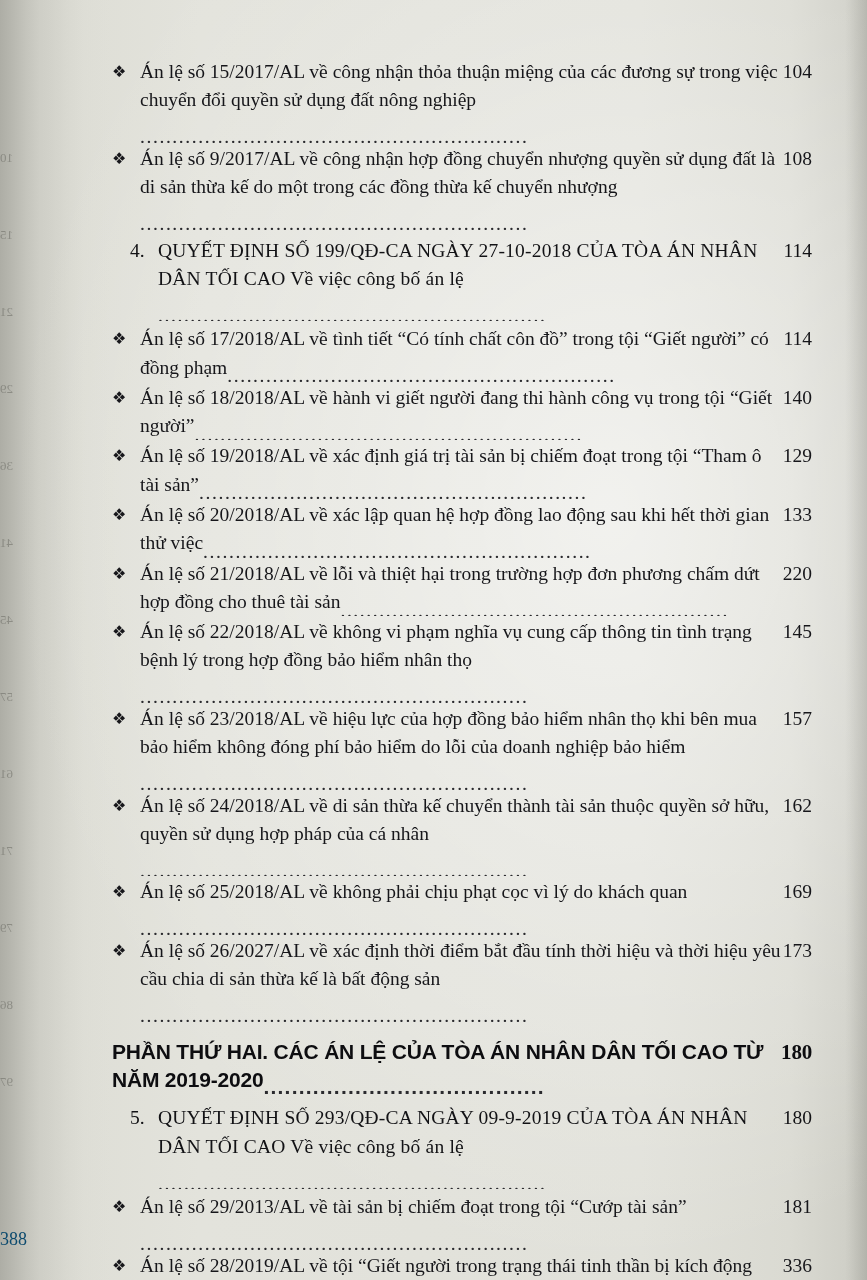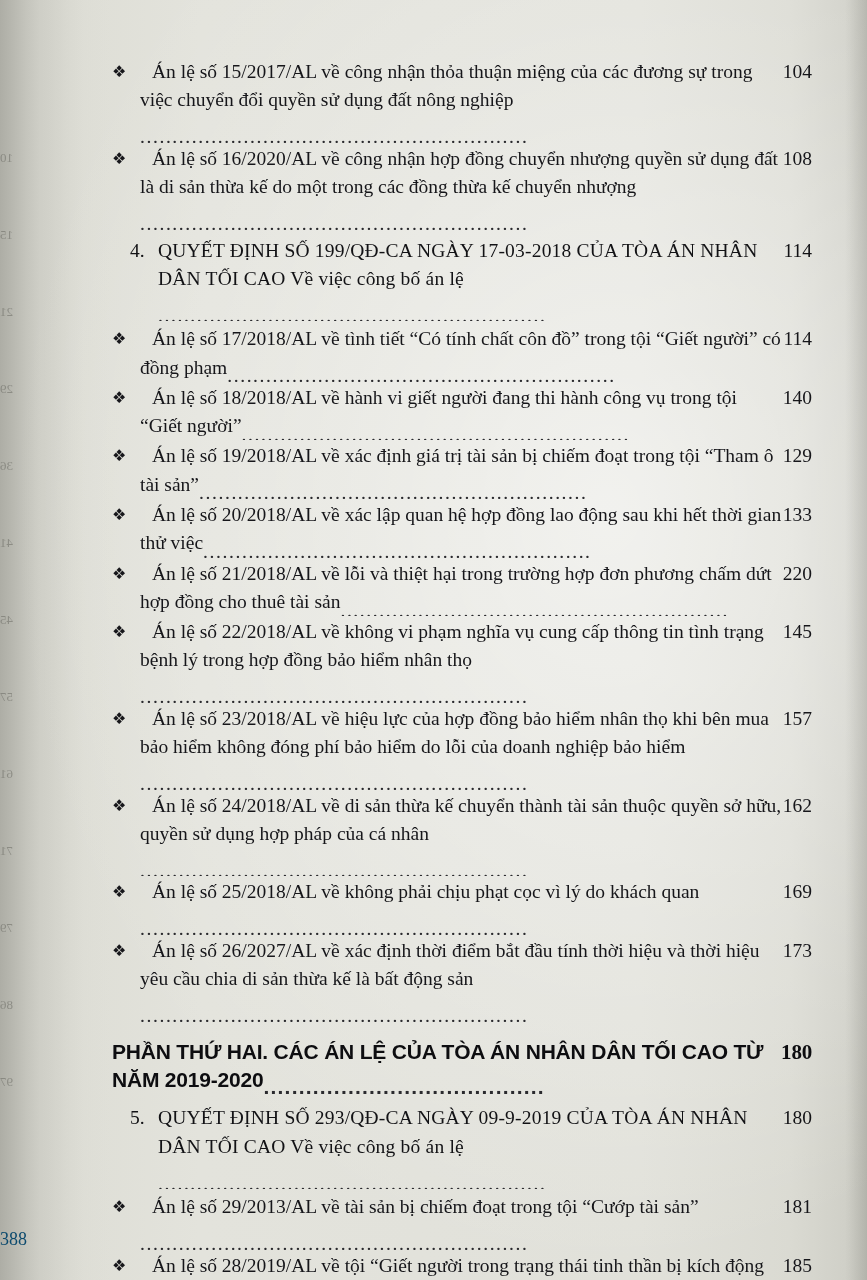--- a/index.html
+++ b/index.html
@@ -64,21 +64,20 @@
     line-height: 1.75;
     color: #17171b;
     text-align: left;
   }
   .entry .body {
     flex: 1 1 auto;
     position: relative;
   }
   .entry .txt {
     display: inline;
-    margin-left: 12px;
   }
   .page-num {
     float: right;
     font-family: "Liberation Serif", serif;
   }
 
   
   .dots {
     display: inline-block;
     vertical-align: bottom;
@@ -161,25 +160,25 @@
     <div class="ghost" style="top: 1074px;">97</div>
   </div>
 
 <div class="content" id="toc">
     <div class="entry">
       <span class="bullet">❖</span>
       <span class="body"><span class="page-num">104</span><span class="txt">Án lệ số 15/2017/AL về công nhận thỏa thuận miệng của các đương sự trong việc chuyển đổi quyền sử dụng đất nông nghiệp</span><span class="dots">............................................................</span></span>
     </div>
     <div class="entry">
       <span class="bullet">❖</span>
-      <span class="body"><span class="page-num">108</span><span class="txt">Án lệ số 16/2020/AL về công nhận hợp đồng chuyển nhượng quyền sử dụng đất là di sản thừa kế do một trong các đồng thừa kế chuyển nhượng</span><span class="dots">............................................................</span></span>
+      <span class="body"><span class="page-num">108</span><span class="txt">Án lệ số 9/2017/AL về công nhận hợp đồng chuyển nhượng quyền sử dụng đất là di sản thừa kế do một trong các đồng thừa kế chuyển nhượng</span><span class="dots">............................................................</span></span>
     </div>
     <div class="num-entry">
       <span class="idx">4.</span>
-      <span class="body"><span class="page-num">114</span><span class="txt caps">QUYẾT ĐỊNH SỐ 199/QĐ-CA NGÀY 17-03-2018 CỦA TÒA ÁN NHÂN DÂN TỐI CAO Về việc công bố án lệ</span><span class="dots">............................................................</span></span>
+      <span class="body"><span class="page-num">114</span><span class="txt caps">QUYẾT ĐỊNH SỐ 199/QĐ-CA NGÀY 27-10-2018 CỦA TÒA ÁN NHÂN DÂN TỐI CAO Về việc công bố án lệ</span><span class="dots">............................................................</span></span>
     </div>
     <div class="entry">
       <span class="bullet">❖</span>
       <span class="body"><span class="page-num">114</span><span class="txt">Án lệ số 17/2018/AL về tình tiết “Có tính chất côn đồ” trong tội “Giết người” có đồng phạm</span><span class="dots">............................................................</span></span>
     </div>
     <div class="entry">
       <span class="bullet">❖</span>
       <span class="body"><span class="page-num">140</span><span class="txt">Án lệ số 18/2018/AL về hành vi giết người đang thi hành công vụ trong tội “Giết người”</span><span class="dots">............................................................</span></span>
     </div>
     <div class="entry">
@@ -218,17 +217,17 @@
     <div class="num-entry">
       <span class="idx">5.</span>
       <span class="body"><span class="page-num">180</span><span class="txt caps">QUYẾT ĐỊNH SỐ 293/QĐ-CA NGÀY 09-9-2019 CỦA TÒA ÁN NHÂN DÂN TỐI CAO Về việc công bố án lệ</span><span class="dots">............................................................</span></span>
     </div>
     <div class="entry">
       <span class="bullet">❖</span>
       <span class="body"><span class="page-num">181</span><span class="txt">Án lệ số 29/2013/AL về tài sản bị chiếm đoạt trong tội “Cướp tài sản”</span><span class="dots">............................................................</span></span>
     </div>
     <div class="entry">
       <span class="bullet">❖</span>
-      <span class="body"><span class="page-num">185</span><span class="txt">Án lệ số 28/2019/AL về tội “Giết người trong trạng thái tinh thần bị kích động mạnh”</span></span>
+      <span class="body"><span class="page-num">336</span><span class="txt">Án lệ số 28/2019/AL về tội “Giết người trong trạng thái tinh thần bị kích động mạnh”</span></span>
     </div>
   </div>
 
 <div class="folio">388</div>
 
 </body></html>

